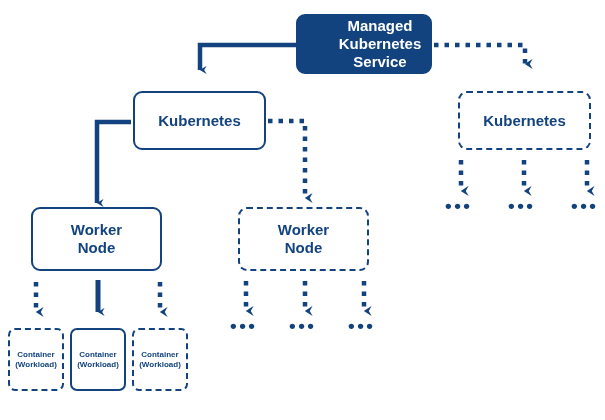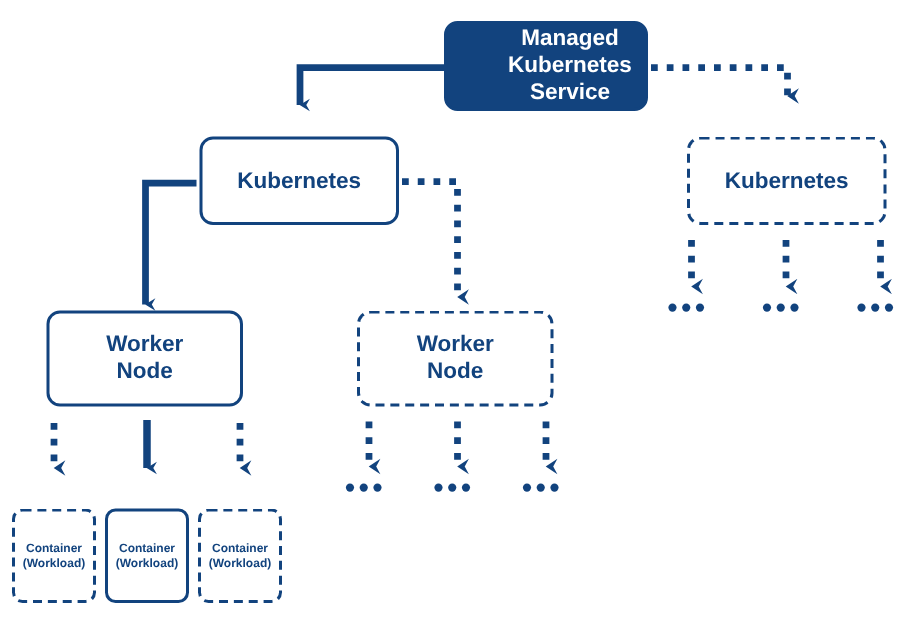--- a/index.html
+++ b/index.html
@@ -67,21 +67,21 @@
     left: 31px; top: 207px; width: 131px; height: 64px;
     border-radius: 9px;
     font-size: 15px;
   }
   #n-worker-right {
     left: 238px; top: 207px; width: 131px; height: 64px;
     border-radius: 9px;
     font-size: 15px;
   }
   .container-box {
-    top: 339px; width: 56px; height: 63px;
+    top: 328px; width: 56px; height: 63px;
     border-radius: 7px;
     font-size: 8px;
     font-weight: bold;
   }
   #c-left  { left: 8px; }
   #c-mid   { left: 70px; }
   #c-right { left: 132px; }
 
   
   #wires {

